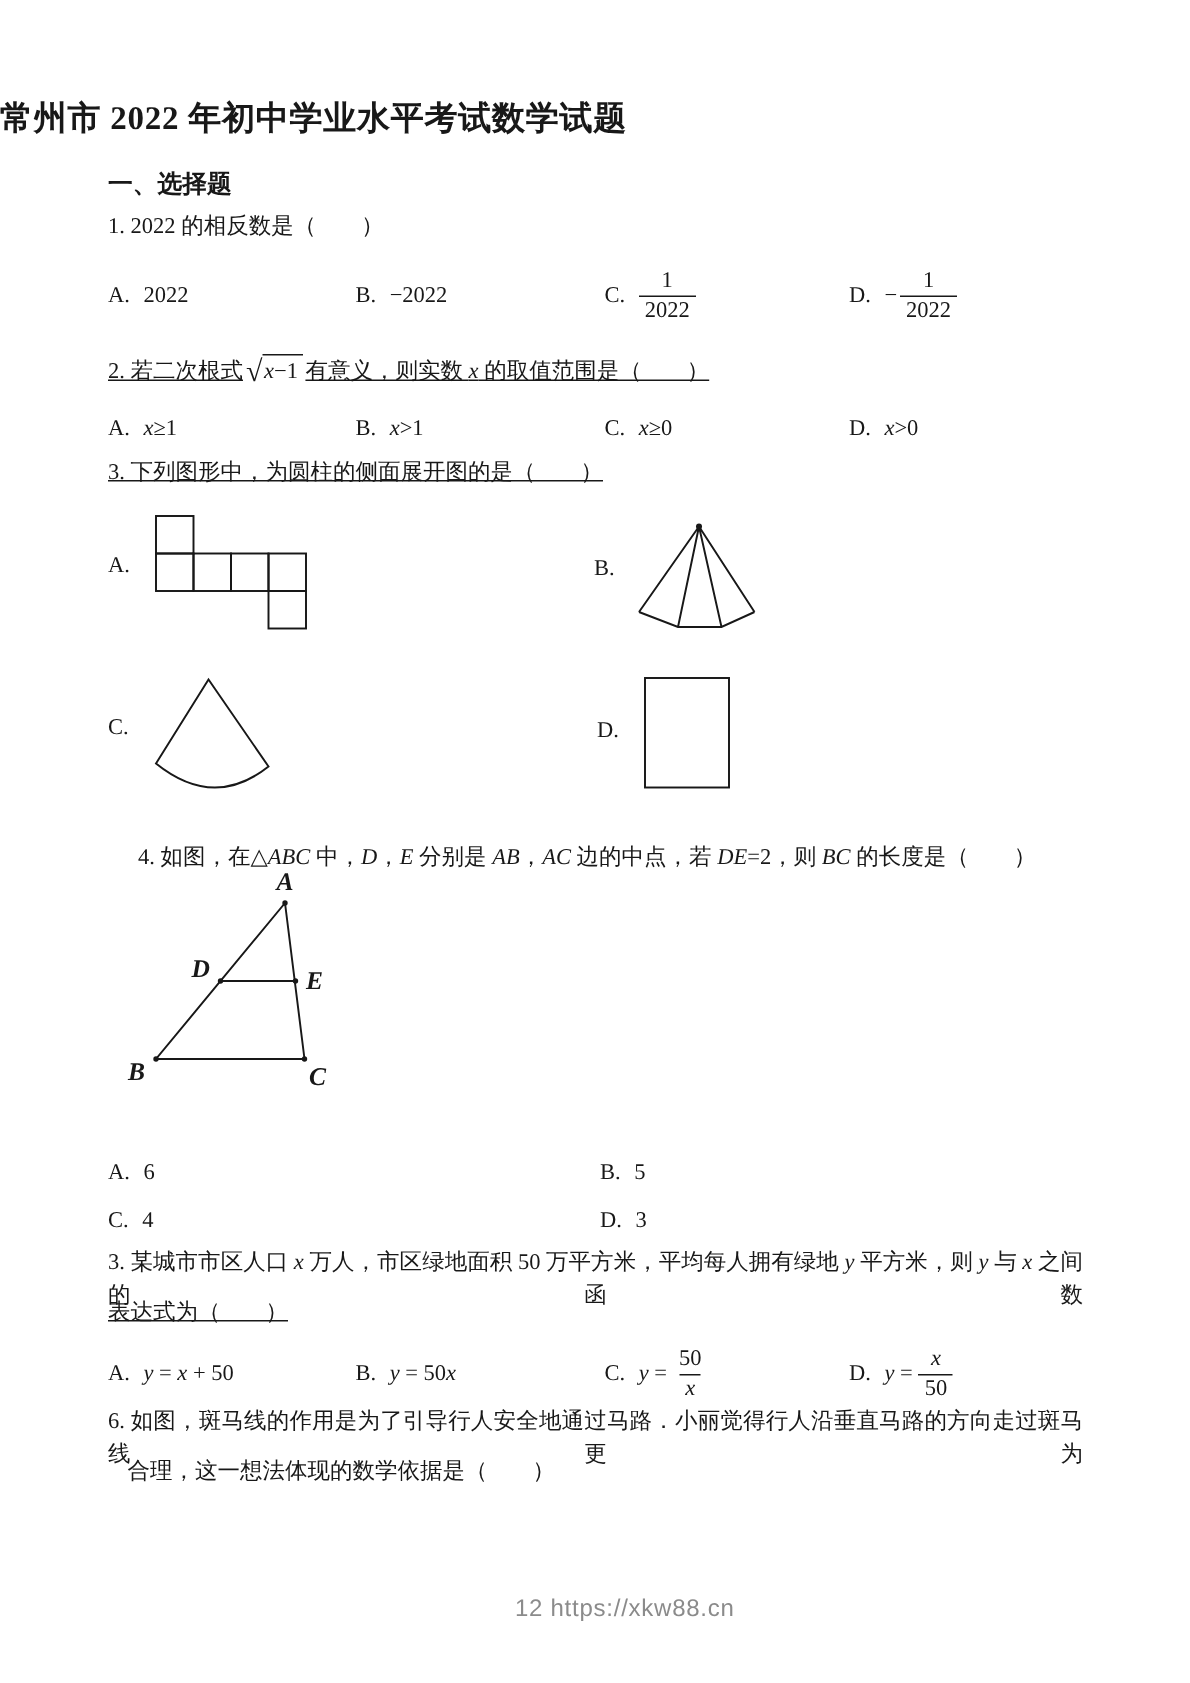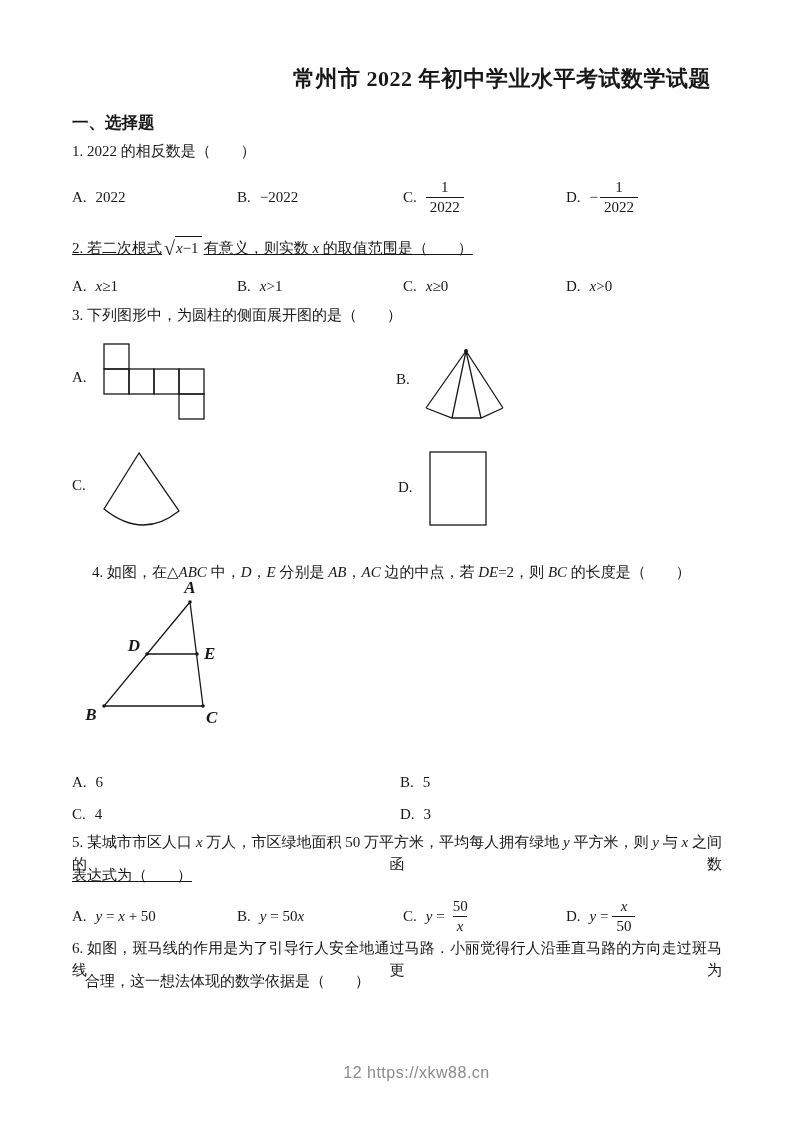--- a/index.html
+++ b/index.html
@@ -8,21 +8,21 @@
     width:793px;height:1122px;
     background:#ffffff;
     color:#181818;
     font-family:"Liberation Serif","DejaVu Serif",serif;
     font-size:15px;
     overflow:hidden;
   }
   .abs{position:absolute;}
   .title{
     left:0;top:64px;width:711px;
-    text-align:right;
+    text-align:left;
     font-size:22px;font-weight:bold;
     letter-spacing:0.5px;
   }
   .section-heading{
     left:72px;top:112px;
     font-size:16.5px;font-weight:bold;
   }
   .qline{left:72px;width:660px;line-height:1.45;}
   .mi{font-style:italic;}
   
@@ -115,21 +115,21 @@
     <div class="opt col-c">
       <span class="lab">C.</span>
       <span><span class="mi">x</span><span>≥0</span></span>
     </div>
     <div class="opt col-d">
       <span class="lab">D.</span>
       <span><span class="mi">x</span><span>&gt;0</span></span>
     </div>
   </div>
 
-  <div class="abs qline" style="top:305px;">3. 下列图形中，为圆柱的侧面展开图的是（　　）</div>
+  <div class="abs qline" style="top:305px;text-decoration:underline;">3. 下列图形中，为圆柱的侧面展开图的是（　　）</div>
 
   <span class="abs figlabel" style="left:72px;top:369px;">A.</span>
   <svg class="abs" style="left:103px;top:343px;" width="106" height="82" viewBox="0 0 106 82">
     <rect class="stroke" x="1" y="1" width="25" height="25"></rect>
     <rect class="stroke" x="1" y="26" width="25" height="25"></rect>
     <rect class="stroke" x="26" y="26" width="25" height="25"></rect>
     <rect class="stroke" x="51" y="26" width="25" height="25"></rect>
     <rect class="stroke" x="76" y="26" width="25" height="25"></rect>
     <rect class="stroke" x="76" y="51" width="25" height="25"></rect>
   </svg>
@@ -180,21 +180,21 @@
     <div class="opt col2-a">
       <span class="lab">C.</span>
       <span>4</span>
     </div>
     <div class="opt col2-b">
       <span class="lab">D.</span>
       <span>3</span>
     </div>
   </div>
 
-  <div class="abs qline justify" style="top:832px;width:650px;"><span>5. 某城市市区人口 </span><span class="mi">x</span><span> 万人，市区绿地面积 50 万平方米，平均每人拥有绿地 </span><span class="mi">y</span><span> 平方米，则 </span><span class="mi">y</span><span> 与 </span><span class="mi">x</span><span> 之间的函数</span></div>
+  <div class="abs qline justify" style="top:832px;width:650px;"><span>3. 某城市市区人口 </span><span class="mi">x</span><span> 万人，市区绿地面积 50 万平方米，平均每人拥有绿地 </span><span class="mi">y</span><span> 平方米，则 </span><span class="mi">y</span><span> 与 </span><span class="mi">x</span><span> 之间的函数</span></div>
   <div class="abs qline" style="top:865px;text-decoration:underline;">表达式为（　　）</div>
 
   <div class="abs optrow" style="top:889px;height:54px;">
     <div class="opt col-a">
       <span class="lab">A.</span>
       <span><span class="mi">y</span><span> = </span><span class="mi">x</span><span> + 50</span></span>
     </div>
     <div class="opt col-b">
       <span class="lab">B.</span>
       <span><span class="mi">y</span><span> = 50</span><span class="mi">x</span></span>

